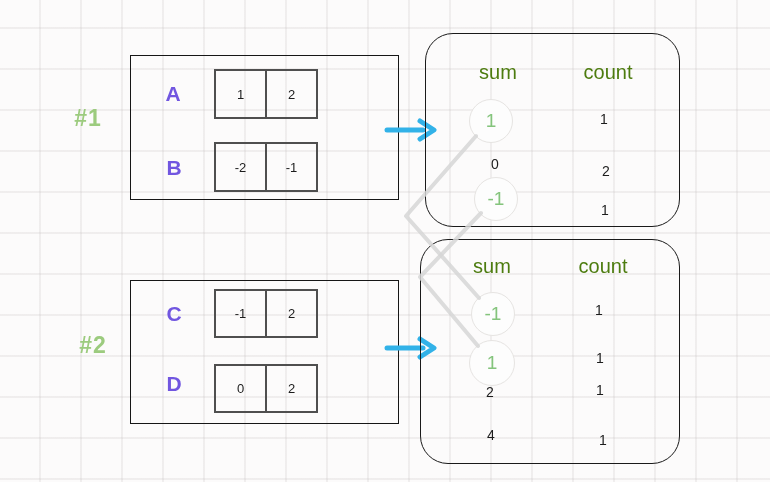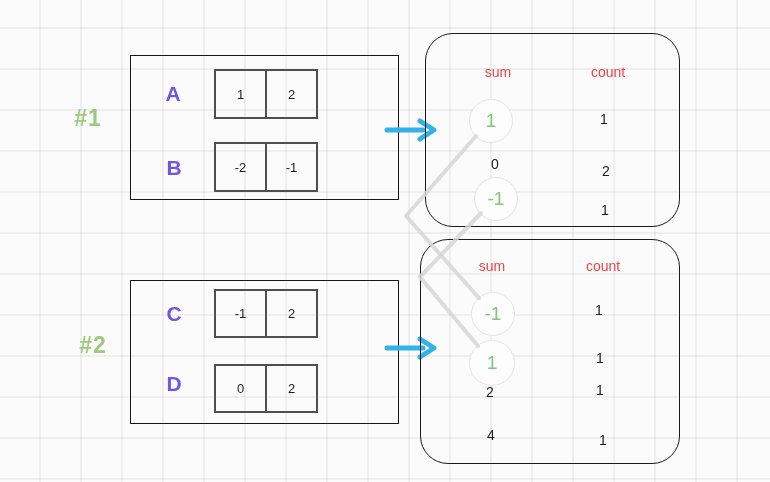--- a/index.html
+++ b/index.html
@@ -51,22 +51,22 @@
 
   
   .result-box{
     position:absolute;
     border:1.7px solid #1a1a1a;
     border-radius:28px;
     background:transparent;
   }
   .col-header{
     position:absolute;
-    color:#ef4444;
-    font-size:14px;
+    color:#4d7c0f;
+    font-size:20px;
     font-weight:500;
   }
   .sum-val,.count-val{
     position:absolute;
     font-size:14px;color:#1c1c1c;
   }
   .sum-circled{
     position:absolute;
     width:42px;height:42px;
     border-radius:50%;

